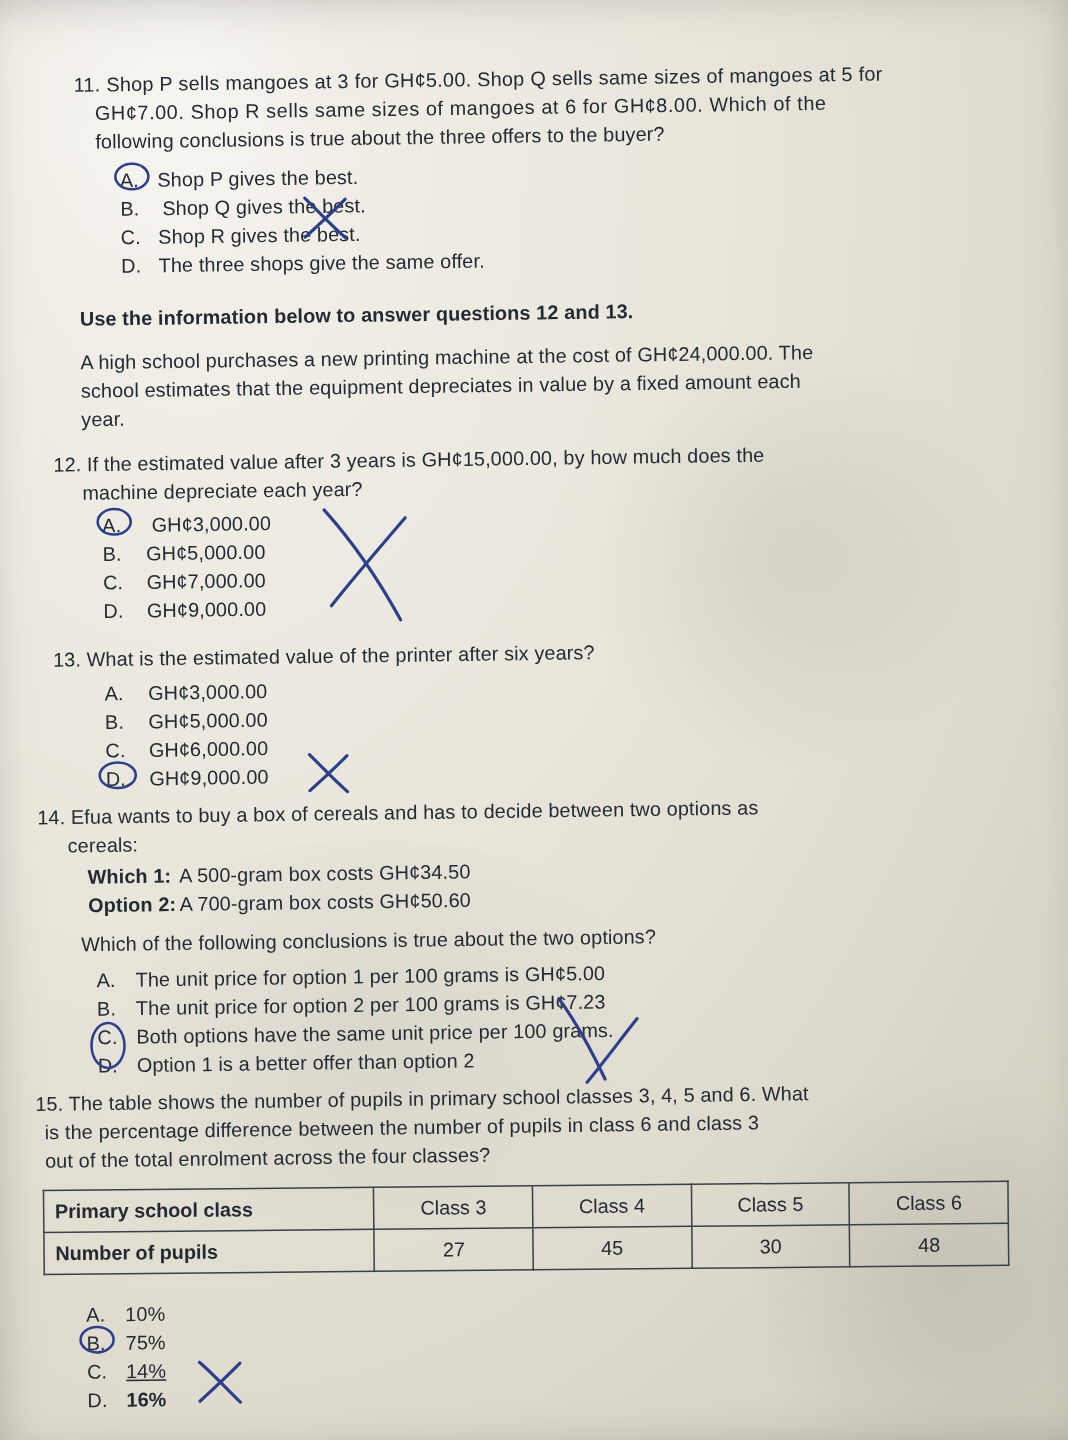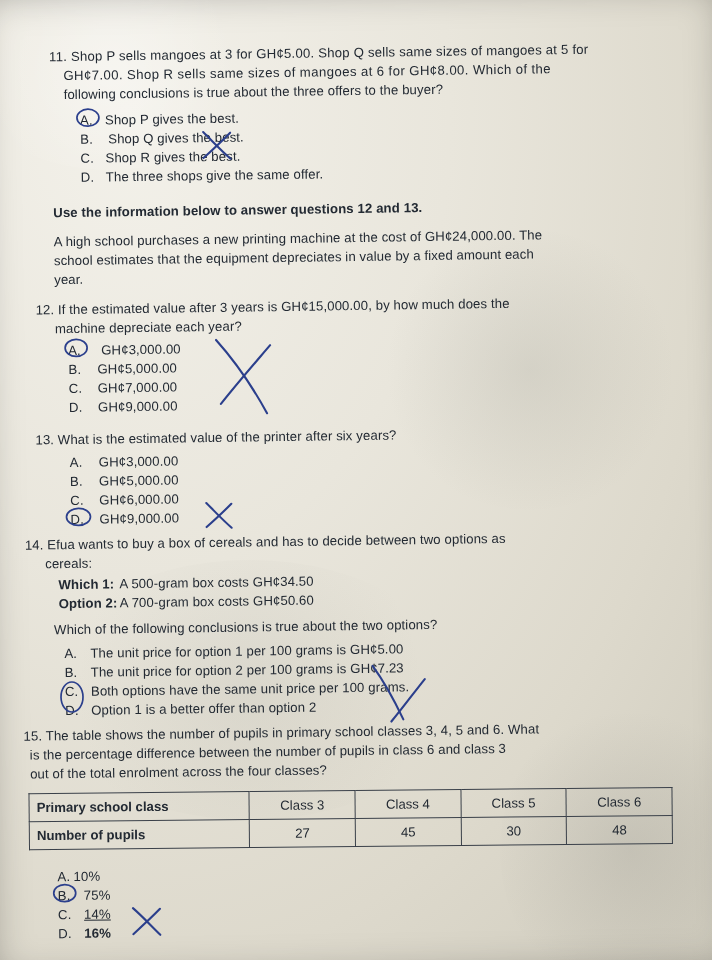--- a/index.html
+++ b/index.html
@@ -239,21 +239,21 @@
         <td class="hdr">Number of pupils</td>
         <td class="ctr">27</td>
         <td class="ctr">45</td>
         <td class="ctr">30</td>
         <td class="ctr">48</td>
       </tr>
     </tbody>
       </table>
 
     <div class="t" style="left:52px; top:864px;">A.</div>
-    <div class="t" style="left:68px; top:864px;">10%</div>
+    <div class="t" style="left:78px; top:864px;">10%</div>
 
     <div class="t" style="left:52px; top:883px;">B.</div>
     <div class="t" style="left:78px; top:883px;">75%</div>
 
     <div class="t" style="left:52px; top:902px;">C.</div>
     <div class="t" style="left:78px; top:902px;text-decoration:underline;">14%</div>
 
     <div class="t" style="left:52px; top:921px;">D.</div>
     <div class="t" style="left:78px; top:921px;font-weight:bold;">16%</div>
 

